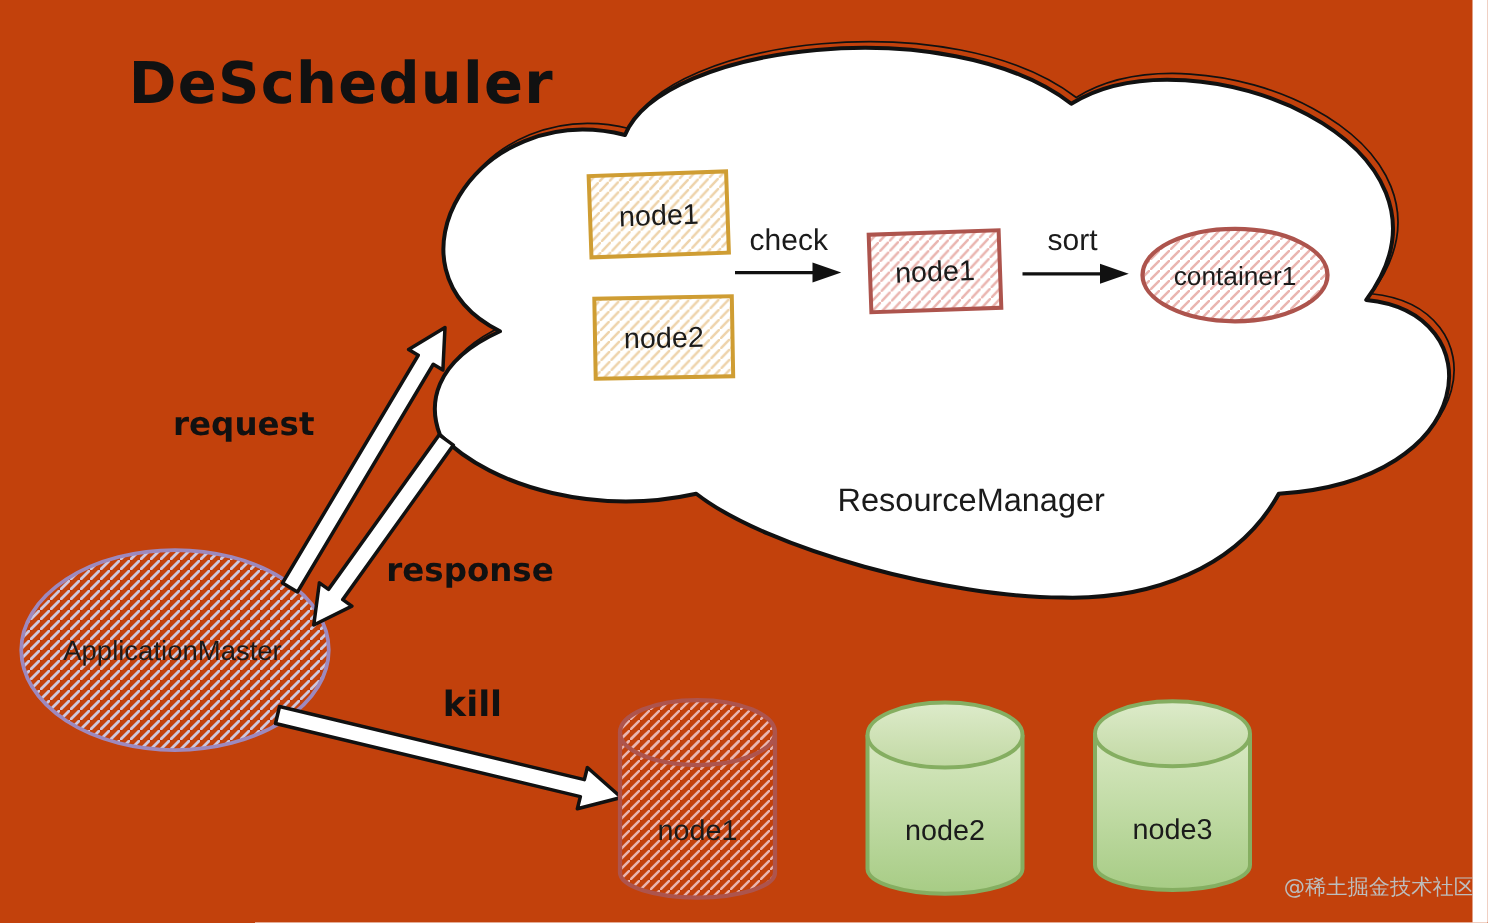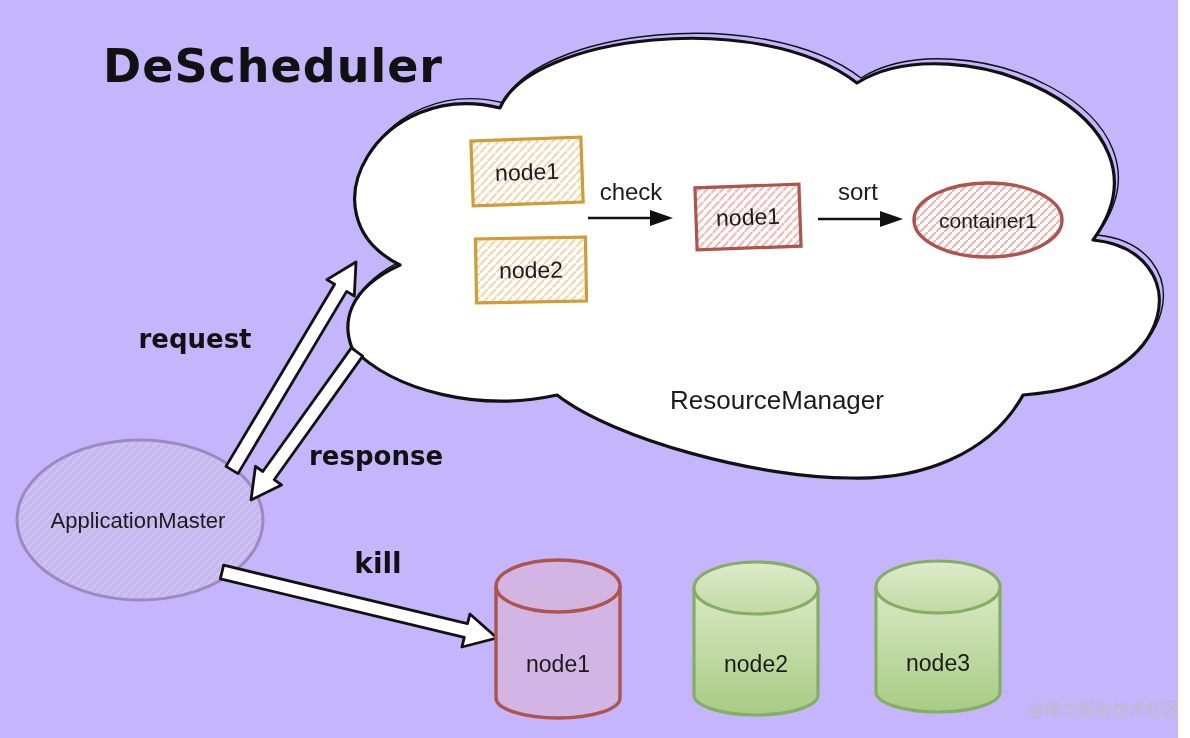--- a/index.html
+++ b/index.html
@@ -1,20 +1,20 @@
 <!DOCTYPE html>
 <html><head>
 <meta charset="utf-8">
 <style>
   html, body { margin: 0; padding: 0; background: #ffffff; }
   .canvas {
     position: relative;
     width: 1178px;
     height: 738px;
-    background: #c4b5fd;
+    background: #c2410c;
     overflow: hidden;
     font-family: "Liberation Sans", sans-serif;
   }
   svg text { user-select: none; }
   .shape-label {
     font-family: "Liberation Sans", sans-serif;
     fill: #1b1b1b;
   }
   .hand-label {
     font-family: "DejaVu Sans", sans-serif;

